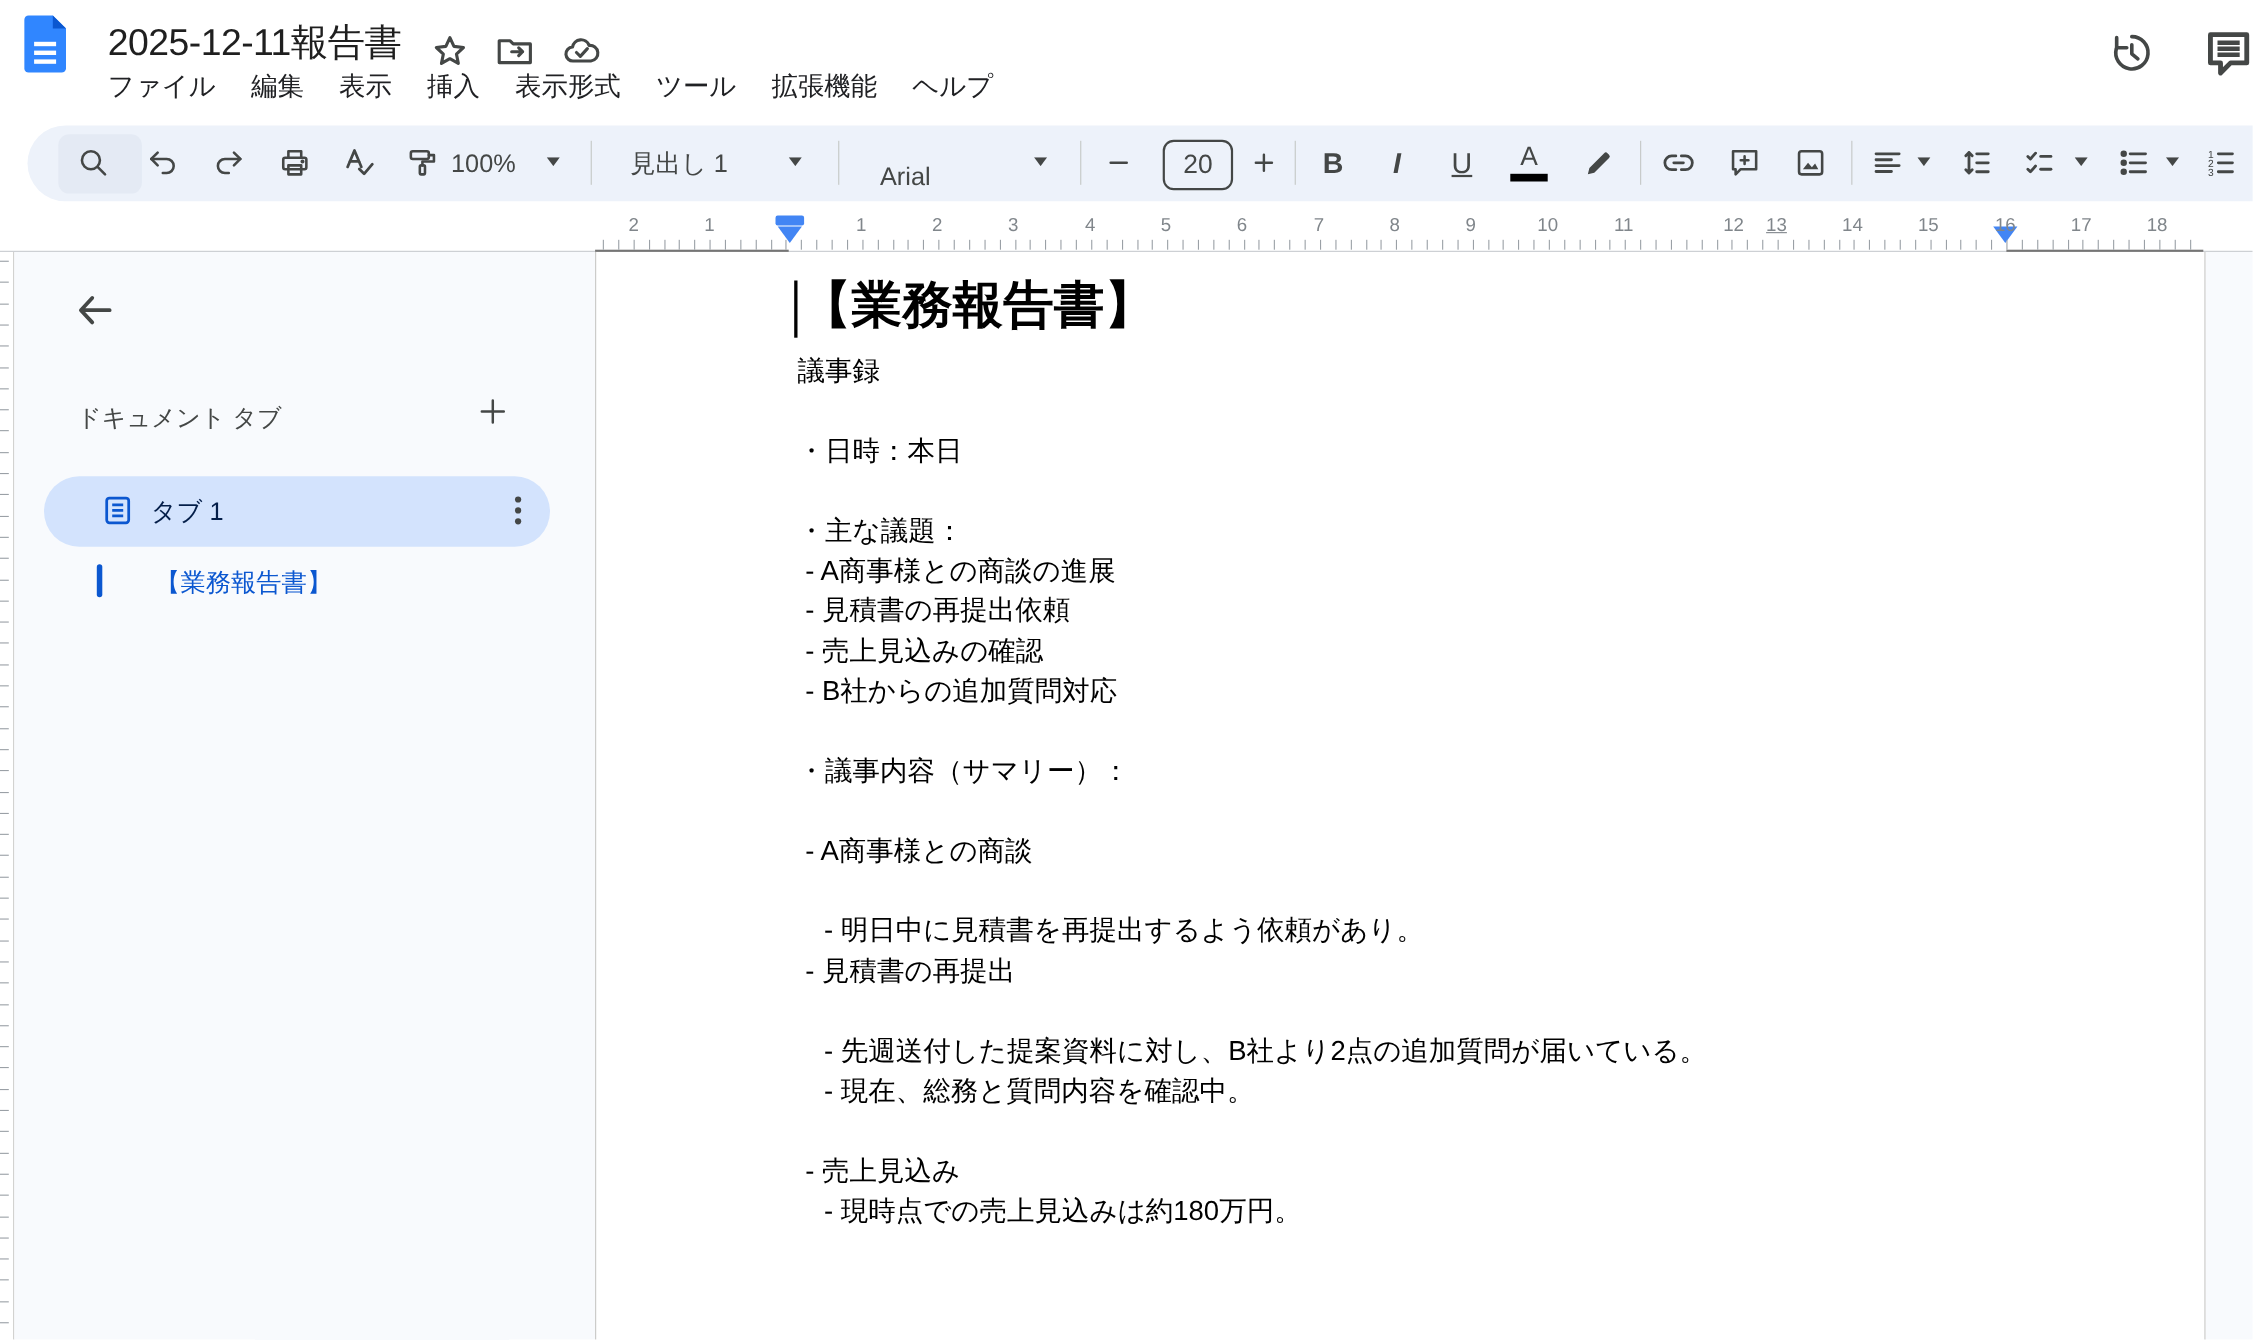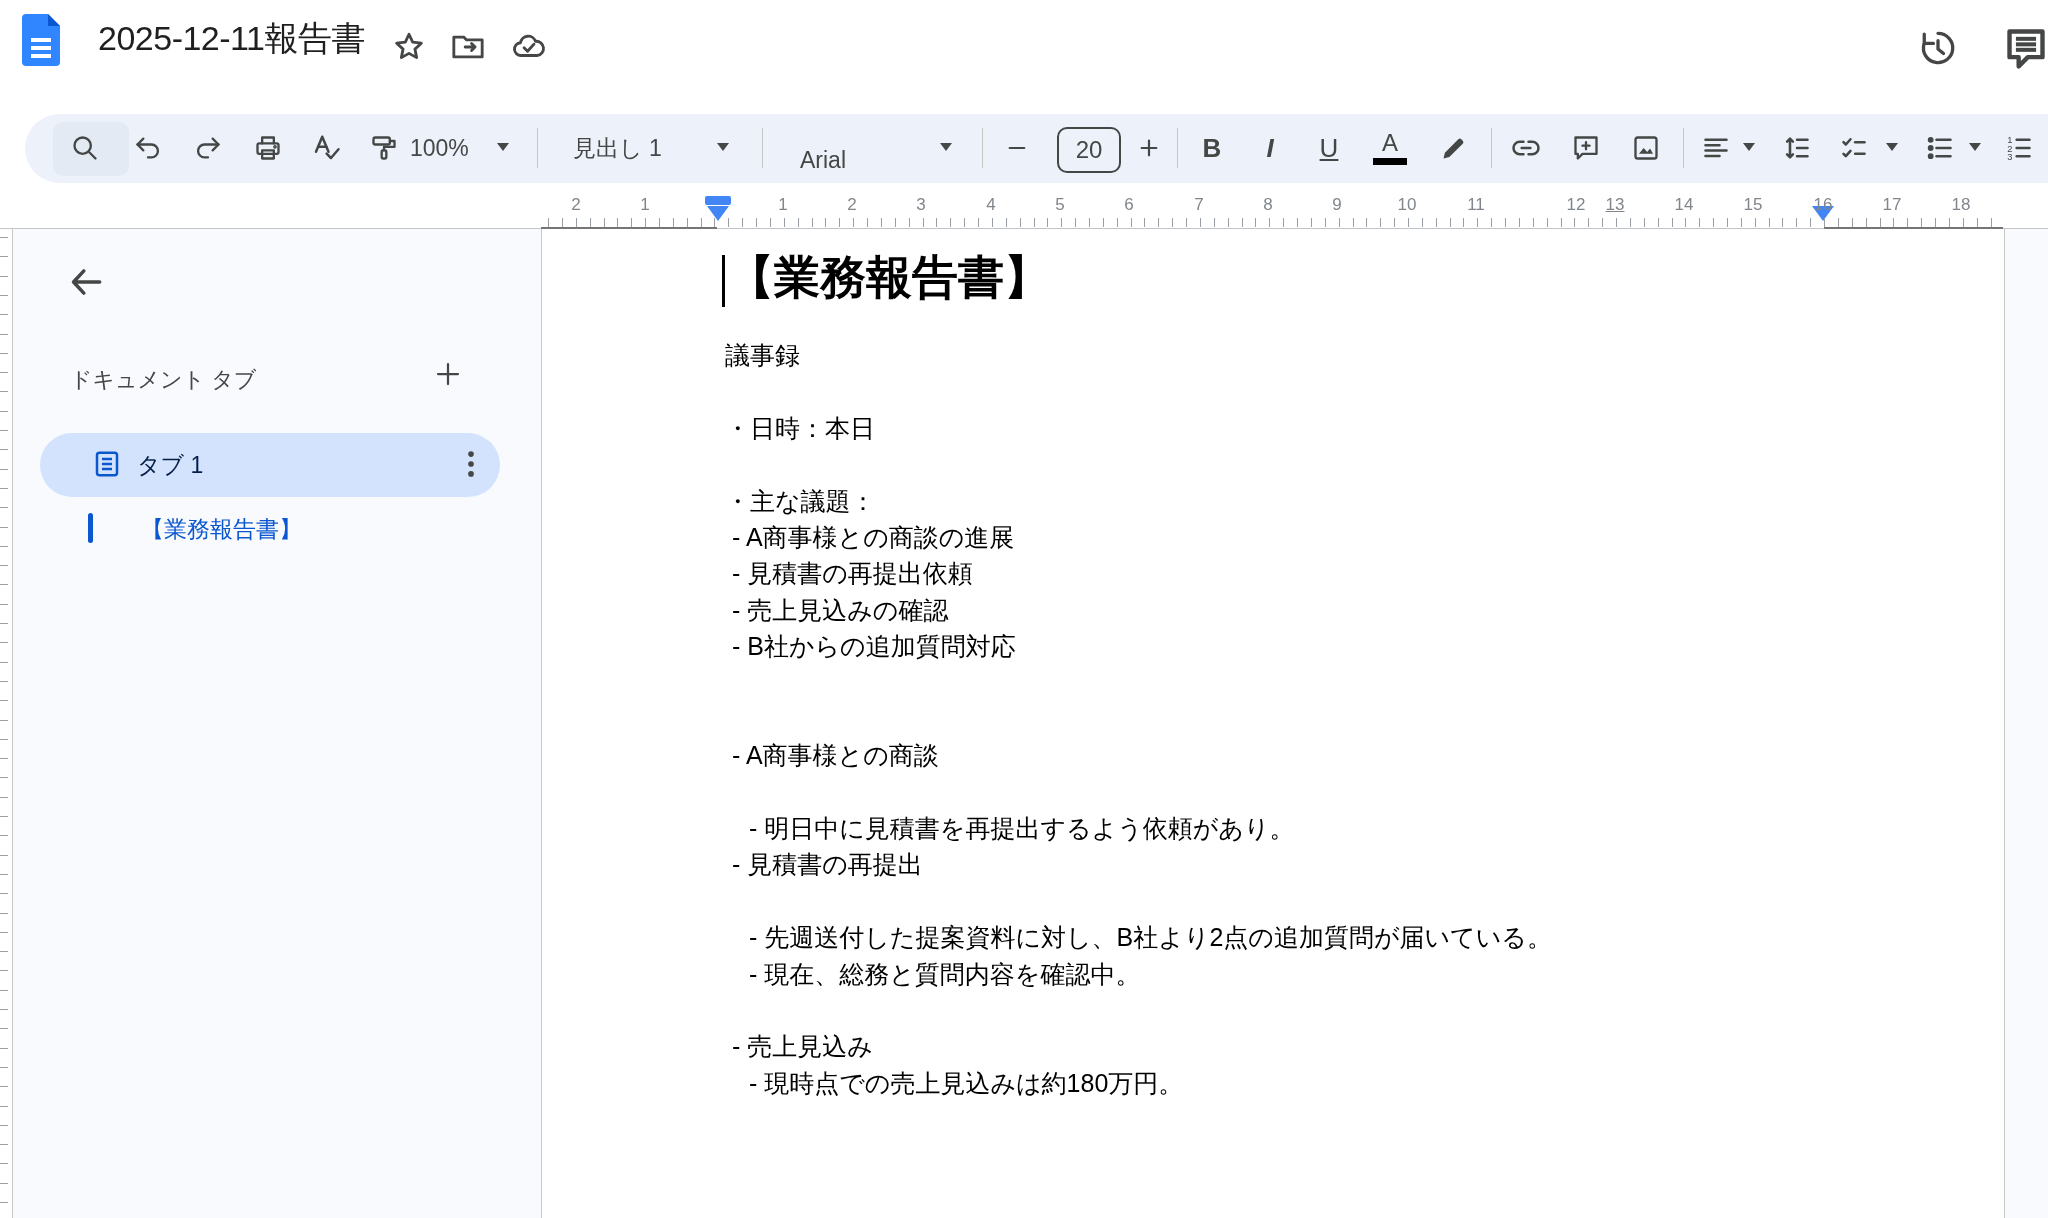--- a/index.html
+++ b/index.html
@@ -48,21 +48,21 @@
   .outline-item{position:relative;height:40px;cursor:pointer;}
   .outline-bar{position:absolute;left:75px;top:2px;width:5px;height:30px;background:#0b57d0;border-radius:3px;}
   .outline-label{position:absolute;left:128px;top:3px;font-size:23px;font-weight:500;color:#0b57d0;}
 
   
   #canvas-right{left:2004px;top:229px;width:44px;height:989px;background:#f8fafd;}
   #page{left:541px;top:229px;width:1462px;height:989px;background:#fff;
         border-left:1px solid #c7c7c5;border-right:1px solid #c7c7c5;}
   #doc-heading{position:absolute;left:186px;top:18px;font-size:46px;font-weight:700;color:#000;letter-spacing:0;}
   #text-cursor{position:absolute;left:180px;top:26px;width:3px;height:52px;background:#000;}
-  #document-body{position:absolute;left:0;top:108px;width:100%;}
+  #document-body{position:absolute;left:0;top:90px;width:100%;}
   .doc-line{height:36.4px;font-size:25px;line-height:36.4px;color:#000;white-space:pre;}
   .i0{padding-left:183px;} .i1{padding-left:190px;} .i2{padding-left:207px;}
 </style>
 </head>
 <body>
 
 <div id="app">
 
   <div class="abs" style="left:22px;top:10px;">
     <svg width="38" height="60" viewBox="0 0 38 52">
@@ -105,20 +105,30 @@
     <svg width="44" height="44" viewBox="0 0 24 24">
       <path d="M3 3 h18 v14 h-8 l-5 5 v-5 H3 z" fill="none" stroke="#444746" stroke-width="2.4" stroke-linejoin="round"></path>
       <g stroke="#444746" stroke-width="2.2">
           <path d="M6.5 7 h11"></path>
           <path d="M6.5 10 h11"></path>
           <path d="M6.5 13 h11"></path>
         </g>
     </svg>
   </div>
 
+  <div class="abs menu-bar">
+      <div class="menu-item">ファイル</div>
+      <div class="menu-item">編集</div>
+      <div class="menu-item">表示</div>
+      <div class="menu-item">挿入</div>
+      <div class="menu-item">表示形式</div>
+      <div class="menu-item">ツール</div>
+      <div class="menu-item">拡張機能</div>
+      <div class="menu-item">ヘルプ</div>
+    </div>
 
   <div class="abs" id="toolbar">
     <div class="abs" id="search-hl"></div>
 
     <div class="tb" style="left:36px;">
       <svg width="28" height="28" viewBox="0 0 24 24" class="ic">
           <circle cx="10" cy="10" r="7"></circle>
           <path d="M15.2 15.2 L21 21"></path>
         </svg>
     </div>
@@ -405,20 +415,21 @@
         <div class="doc-line i0">議事録</div>
         <div class="doc-line i0">&nbsp;</div>
         <div class="doc-line i0">・日時：本日</div>
         <div class="doc-line i0">&nbsp;</div>
         <div class="doc-line i0">・主な議題：</div>
         <div class="doc-line i1">- A商事様との商談の進展</div>
         <div class="doc-line i1">- 見積書の再提出依頼</div>
         <div class="doc-line i1">- 売上見込みの確認</div>
         <div class="doc-line i1">- B社からの追加質問対応</div>
         <div class="doc-line i0">&nbsp;</div>
+        <div class="doc-line i0">・議事内容（サマリー）：</div>
         <div class="doc-line i0">&nbsp;</div>
         <div class="doc-line i1">- A商事様との商談</div>
         <div class="doc-line i0">&nbsp;</div>
         <div class="doc-line i2">- 明日中に見積書を再提出するよう依頼があり。</div>
         <div class="doc-line i1">- 見積書の再提出</div>
         <div class="doc-line i0">&nbsp;</div>
         <div class="doc-line i2">- 先週送付した提案資料に対し、B社より2点の追加質問が届いている。</div>
         <div class="doc-line i2">- 現在、総務と質問内容を確認中。</div>
         <div class="doc-line i0">&nbsp;</div>
         <div class="doc-line i1">- 売上見込み</div>

